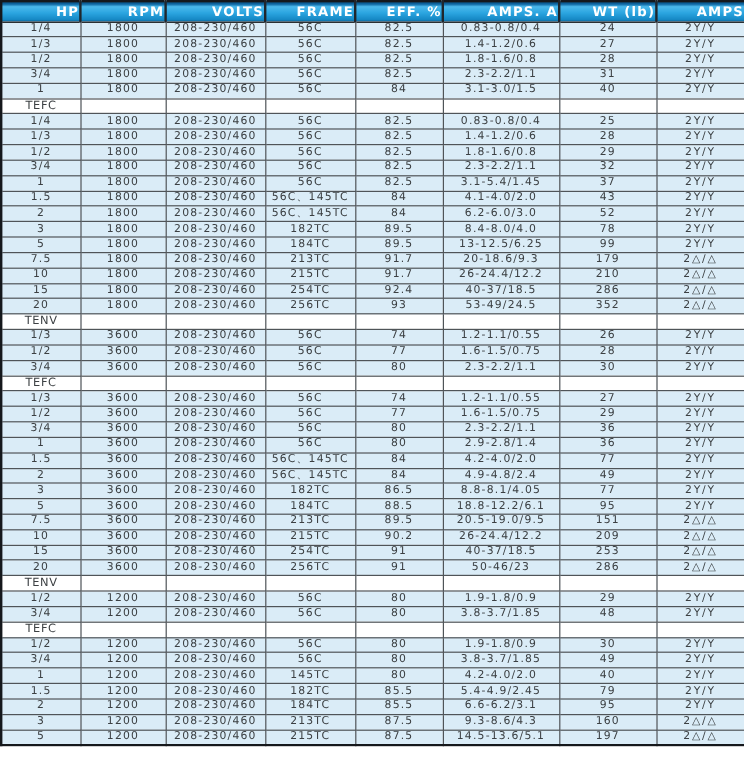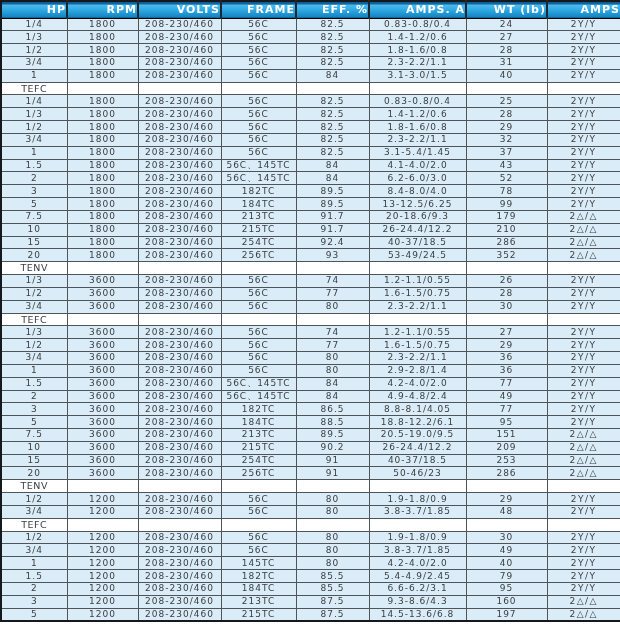--- a/index.html
+++ b/index.html
@@ -509,18 +509,18 @@
         <td>9.3-8.6/4.3</td>
         <td>160</td>
         <td class="conn">2△/△</td>
       </tr>
       <tr>
         <td>5</td>
         <td>1200</td>
         <td>208-230/460</td>
         <td>215TC</td>
         <td>87.5</td>
-        <td>14.5-13.6/6.8</td>
+        <td>14.5-13.6/5.1</td>
         <td>197</td>
         <td class="conn">2△/△</td>
       </tr>
     </tbody>
 </table>
 
 </body></html>

